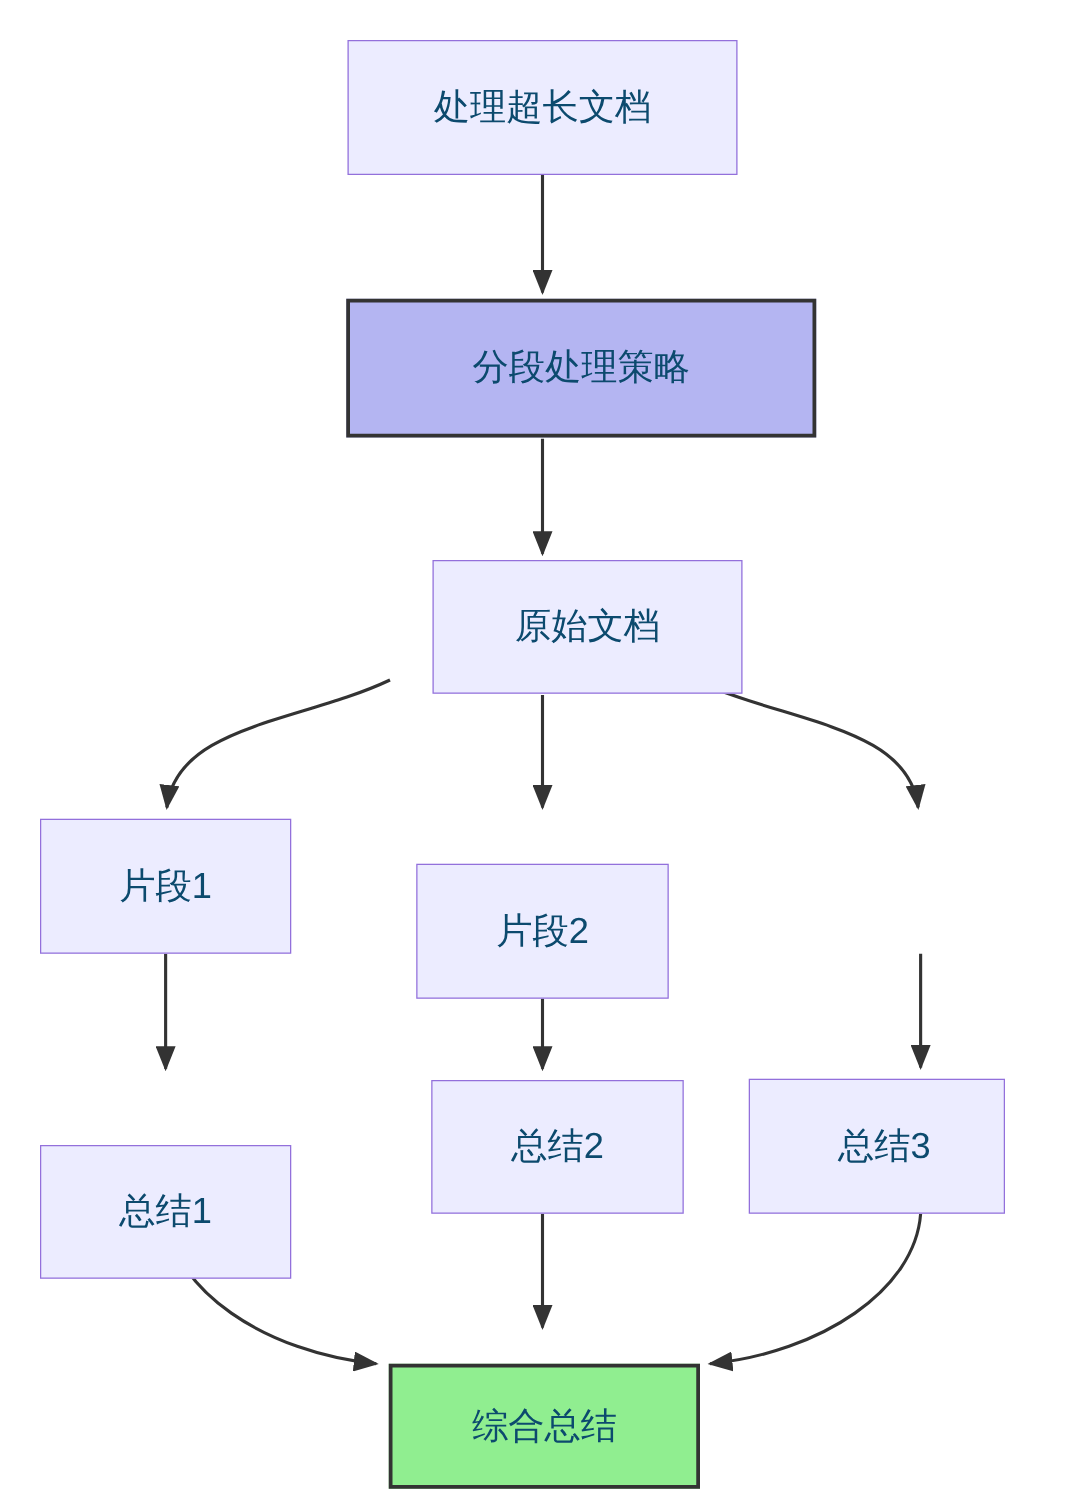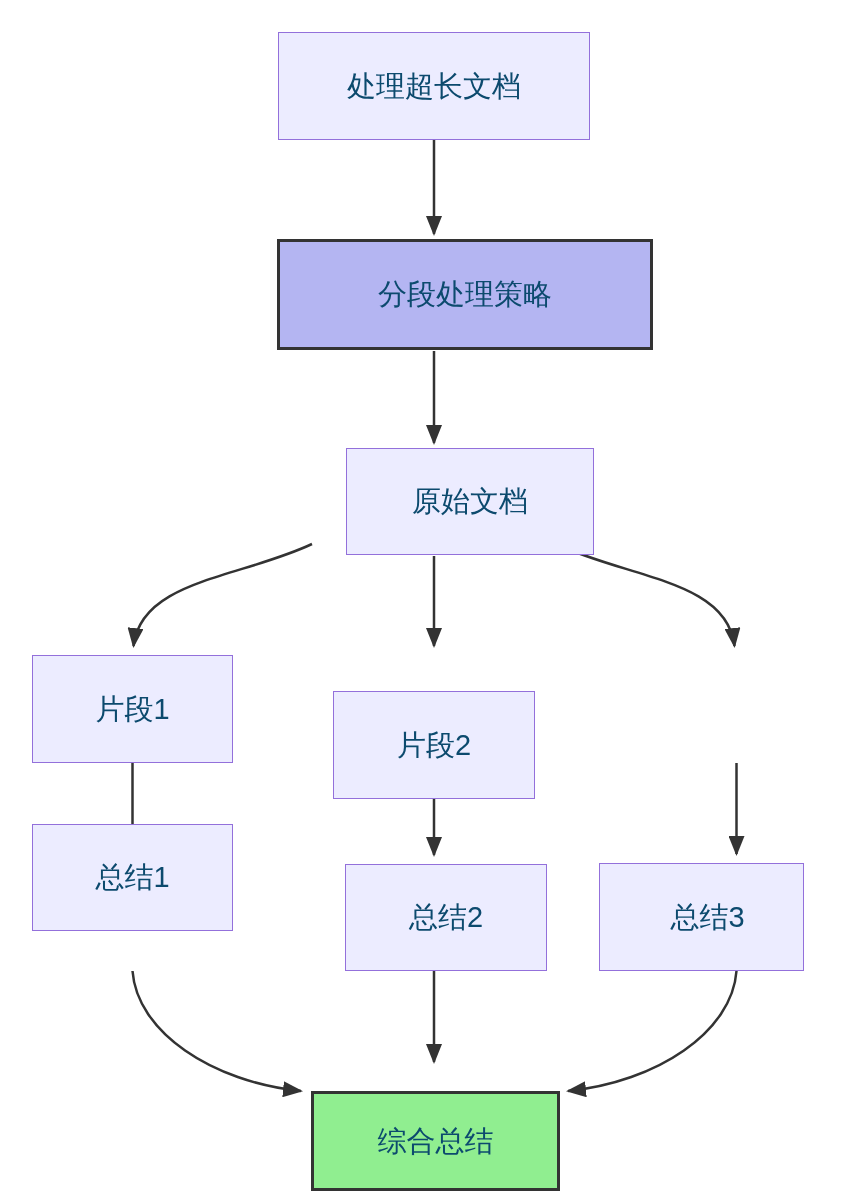--- a/index.html
+++ b/index.html
@@ -43,21 +43,21 @@
     background: #90EE90;
     border: 3.5px solid #333333;
   }
   
   .n-input    { left: 278px; top: 32px;   width: 312px; height: 108px; }
   .n-strategy { left: 277px; top: 239px;  width: 376px; height: 111px; }
   .n-source   { left: 310px; top: 448px;  width: 248px; height: 107px; margin-left: 36px; }
   .n-seg1     { left: 32px;  top: 655px;  width: 201px; height: 108px; }
   .n-seg2     { left: 333px; top: 655px;  width: 202px; height: 108px; margin-top: 36px; }
   .n-seg3     { left: 634px; top: 655px;  width: 205px; height: 108px; }
-  .n-sum1     { left: 32px;  top: 824px;  width: 201px; height: 107px; }
+  .n-sum1     { left: 32px;  top: 916px;  width: 201px; height: 107px; }
   .n-sum2     { left: 333px; top: 864px;  width: 202px; height: 107px; margin-left: 12px; }
   .n-sum3     { left: 599px; top: 863px;  width: 205px; height: 108px; padding-left: 12px; }
   .n-final    { left: 311px; top: 1091px; width: 249px; height: 100px; }
 </style>
 </head>
 <body>
 
 <div class="canvas">
 
   <svg class="edges-layer" width="852" height="1196" viewBox="0 0 852 1196" xmlns="http://www.w3.org/2000/svg">

